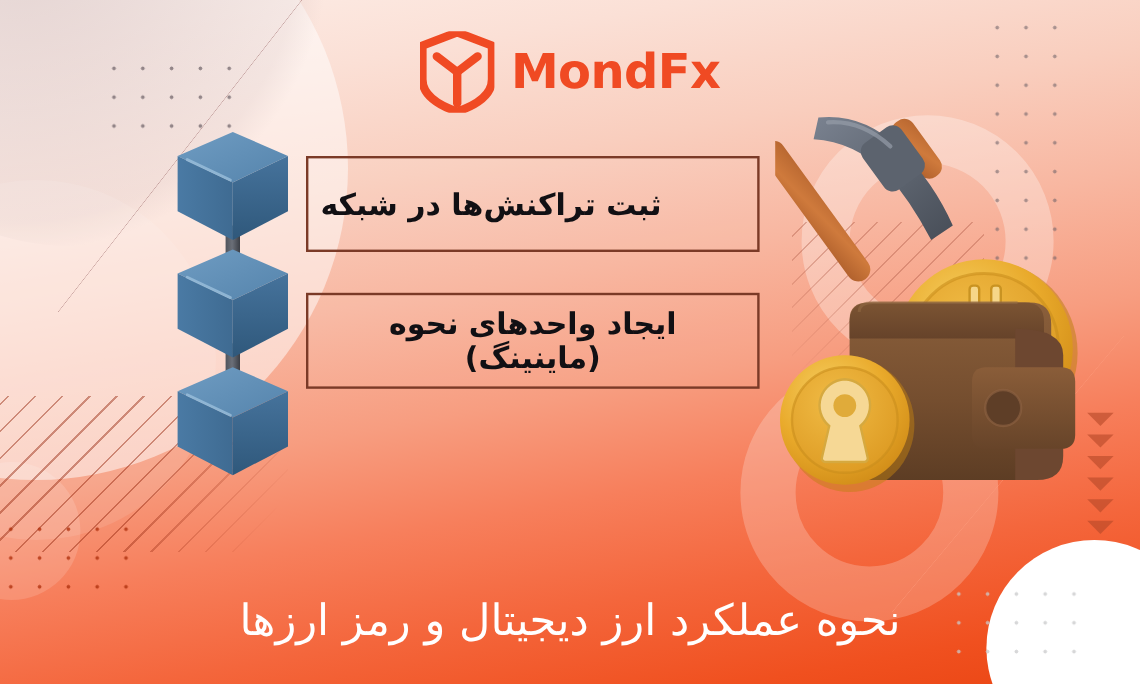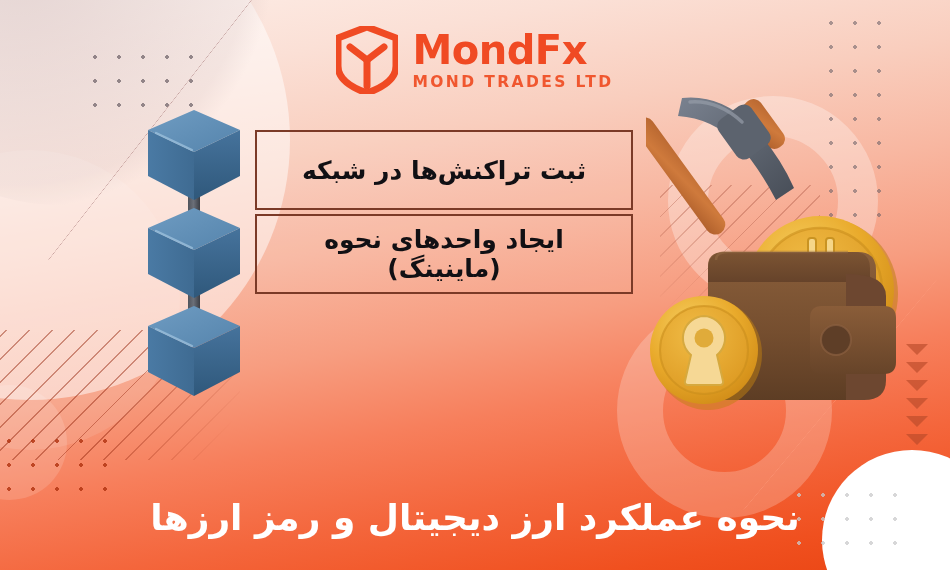--- a/index.html
+++ b/index.html
@@ -137,25 +137,25 @@
     font-family: "DejaVu Sans", "Liberation Sans", sans-serif;
   }
 
   
   .chain { position: absolute; left: 136px; top: 104px; width: 118px; height: 300px; }
 
   
   .boxes { position: absolute; left: 255px; top: 130px; width: 378px; }
   .fbox {
     height: 76px;
-    margin-bottom: 4px;
+    margin-bottom: 34px;
     border: 2px solid #7b3a27;
     display: flex;
     align-items: center;
-    justify-content: center;
+    justify-content: flex-end;
     background: rgba(255,255,255,.045);
   }
   .fbox-label {
     font-size: 25px;
     font-weight: bold;
     color: #111014;
     direction: rtl;
     text-align: center;
     padding: 0 10px;
     font-family: "DejaVu Sans", "Liberation Sans", sans-serif;
@@ -163,21 +163,21 @@
 
   
   .illus { position: absolute; right: 42px; top: 78px; width: 262px; height: 342px; }
 
   
   .headline {
     position: absolute;
     left: 0; right: 0; bottom: 32px;
     text-align: center;
     font-size: 36px;
-    font-weight: bold;
+    font-weight: normal;
     color: #ffffff;
     direction: rtl;
     letter-spacing: 0px;
     font-family: "DejaVu Sans", "Liberation Sans", sans-serif;
   }
 </style>
 </head>
 <body>
 
 <div id="canvas">
@@ -207,21 +207,20 @@
   </div>
 
   <div class="logo-wrap">
     <svg class="logo-mark" viewBox="0 0 62 68">
       <path d="M31 1 L60 12 L60 40 Q60 57 31 67 Q2 57 2 40 L2 12 Z" fill="none" stroke="#f04a23" stroke-width="7" stroke-linejoin="round"></path>
       <path d="M14 21 L31 34 L48 21" fill="none" stroke="#f04a23" stroke-width="7" stroke-linecap="round" stroke-linejoin="round"></path>
       <path d="M31 34 L31 60" fill="none" stroke="#f04a23" stroke-width="7" stroke-linecap="round"></path>
     </svg>
     <div class="logo-text">
       <div class="logo-name">MondFx</div>
-      <div class="logo-sub">MOND TRADES LTD</div>
     </div>
   </div>
 
   <svg class="chain" viewBox="0 0 118 300">
     <defs>
       <linearGradient id="cTop" x1="0" y1="0" x2="1" y2="1">
         <stop offset="0" stop-color="#6f9cc2"></stop>
           <stop offset="1" stop-color="#5584ac"></stop>
       </linearGradient>
       <linearGradient id="cLeft" x1="0" y1="0" x2="1" y2="0">

